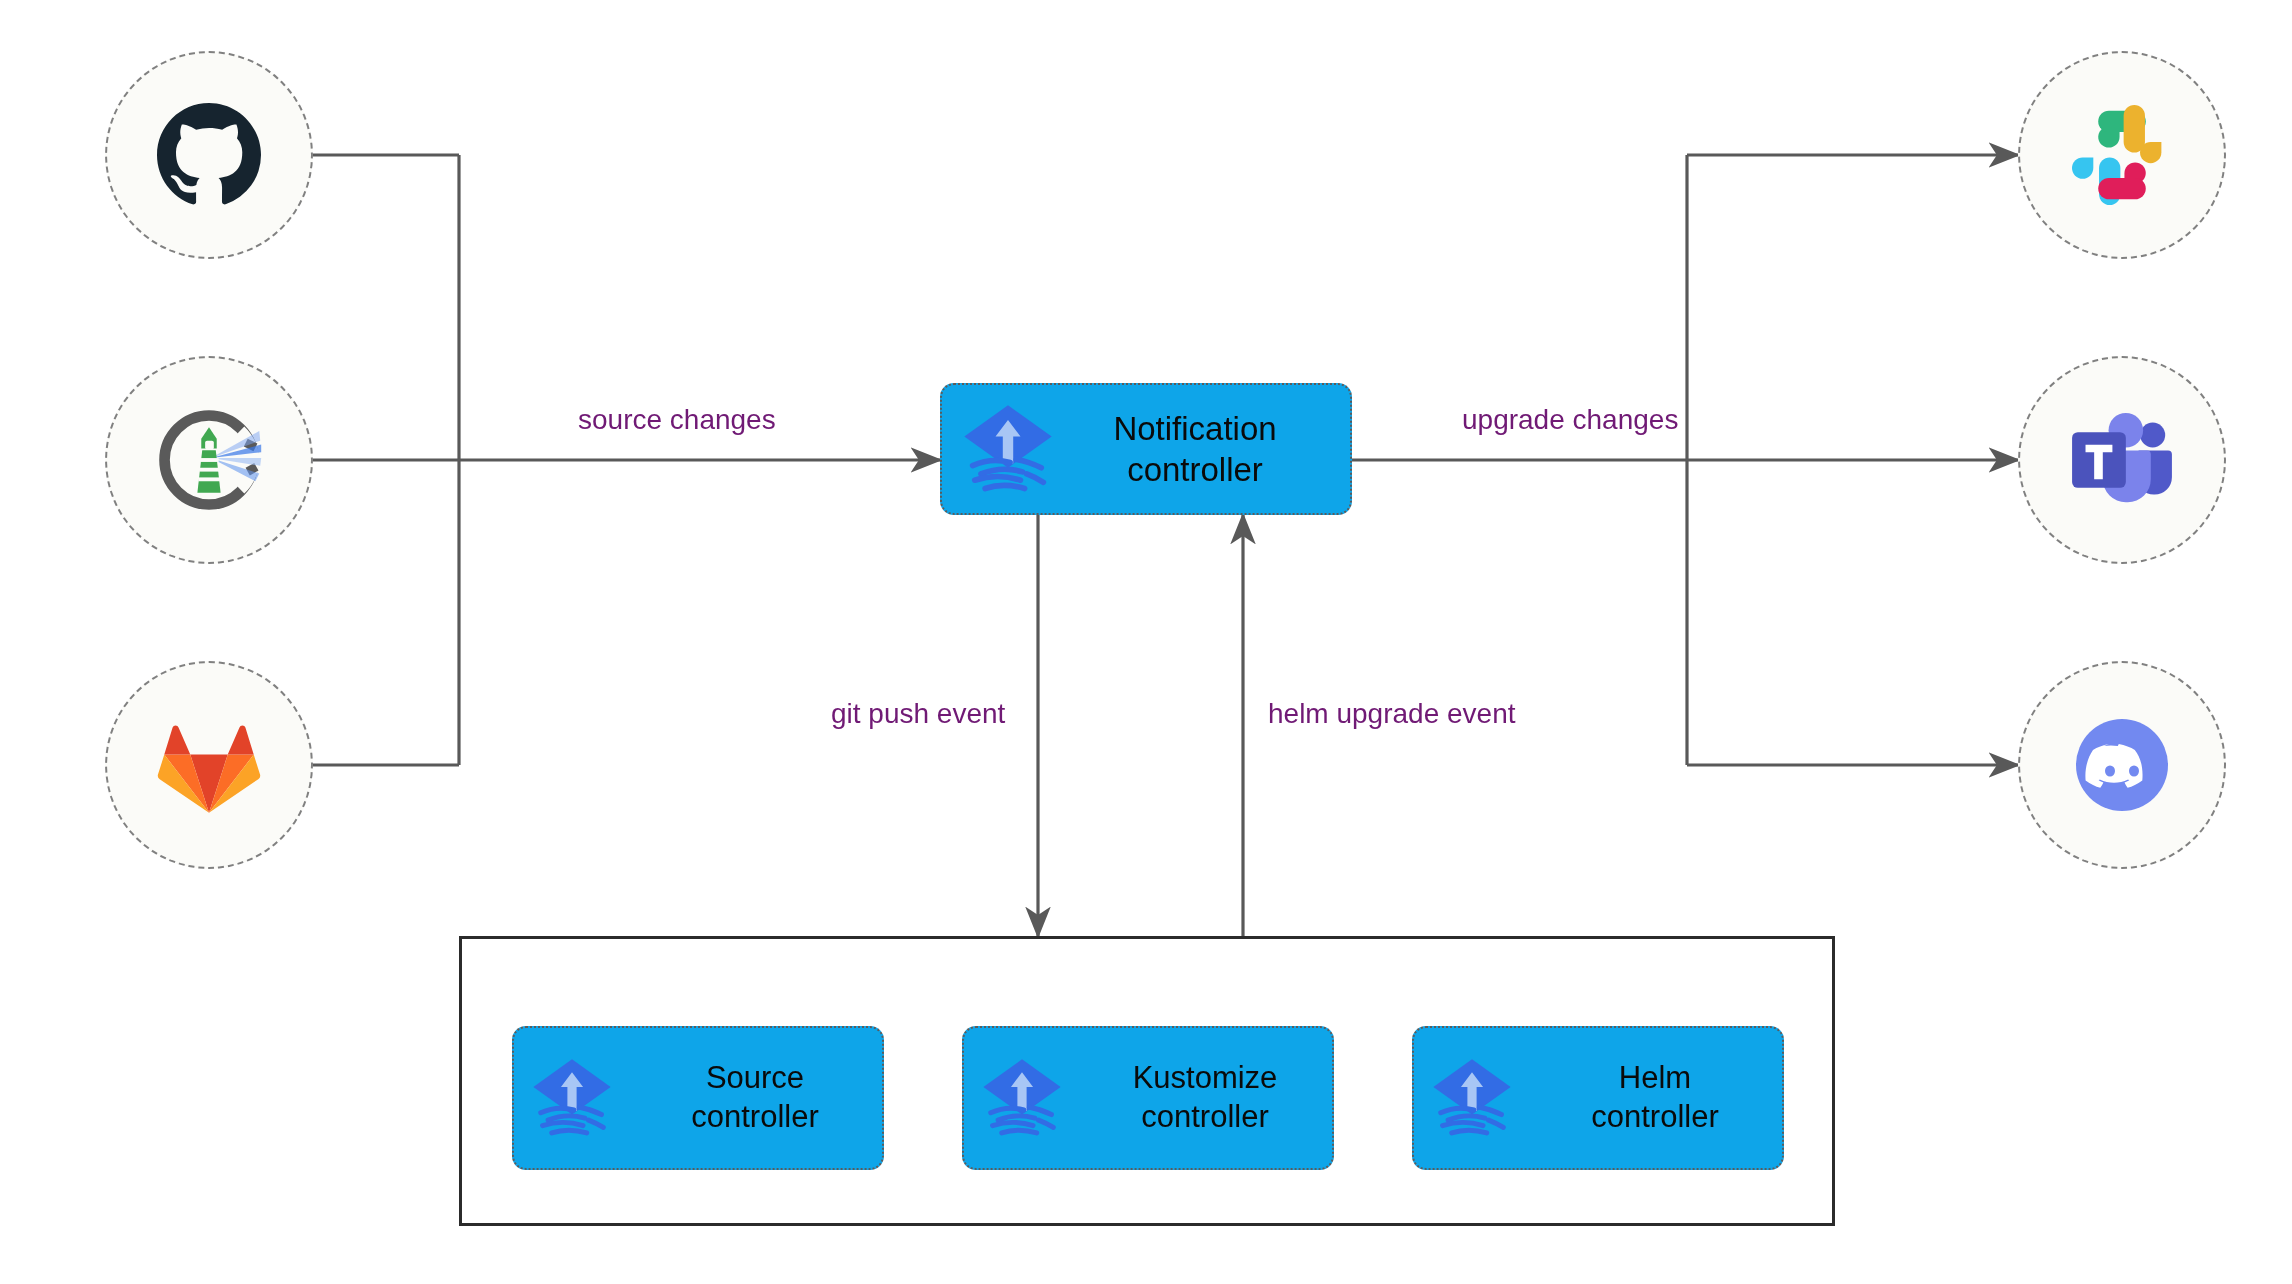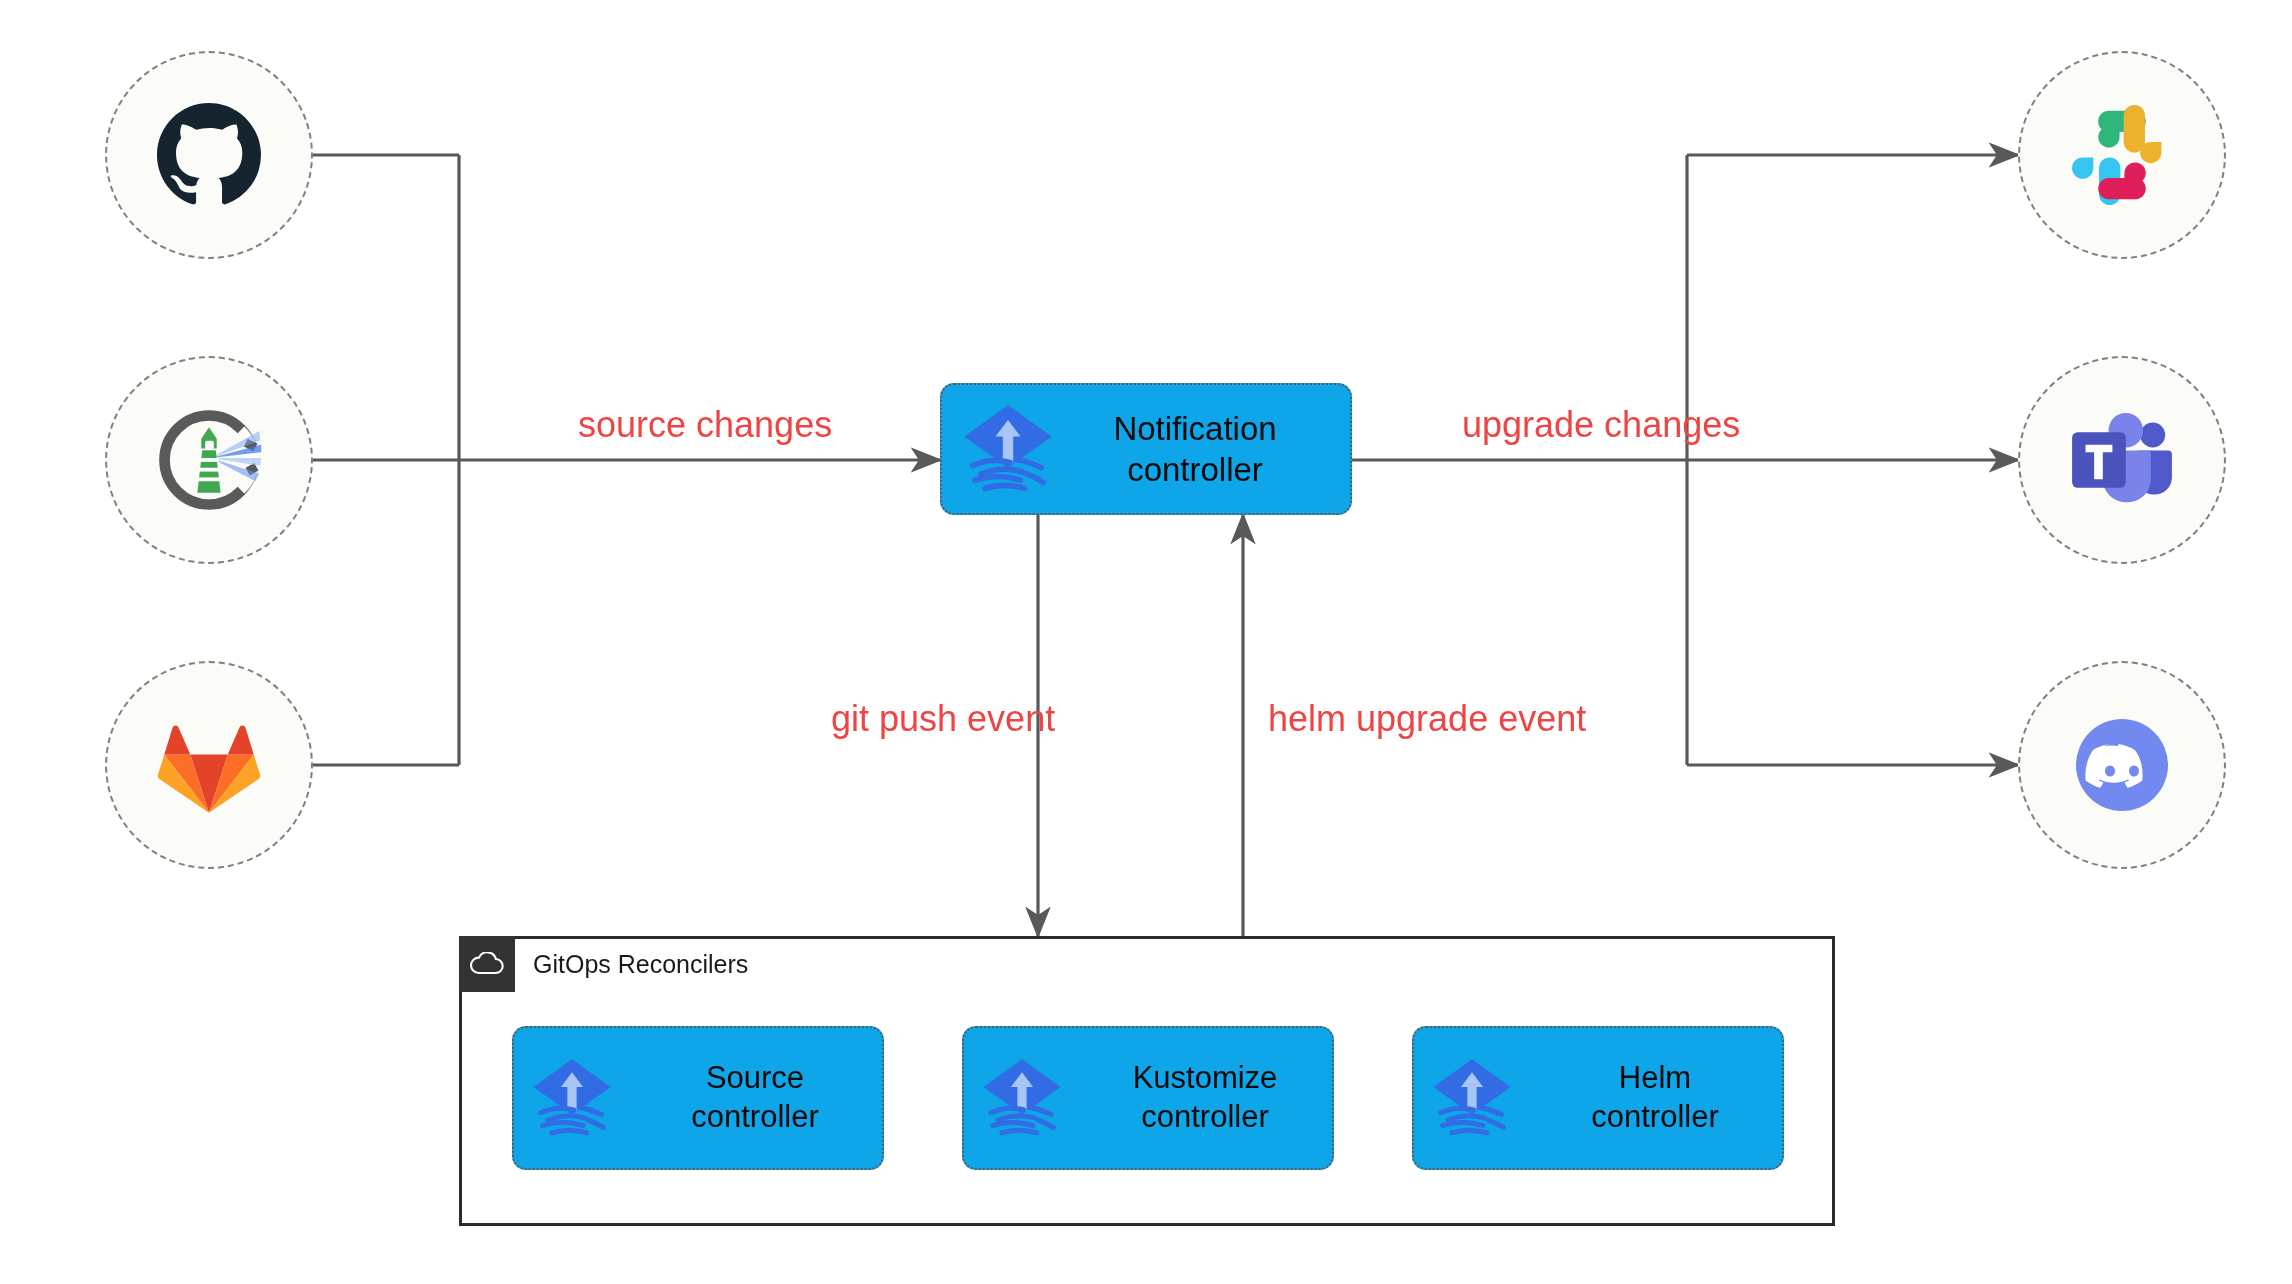--- a/index.html
+++ b/index.html
@@ -38,21 +38,21 @@
   
   #gitops-container{
     position:absolute;left:459px;top:936px;width:1376px;height:290px;
     background:#ffffff;border:3px solid #2b2b2b;box-sizing:border-box;
   }
   #gitops-header{position:absolute;left:459px;top:936px;display:flex;align-items:center;height:56px;}
   #gitops-badge{width:56px;height:56px;background:#333333;display:flex;align-items:center;justify-content:center;}
   #gitops-title{margin-left:18px;font-size:25px;color:#1a1a1a;}
 
   
-  .edge-label{position:absolute;font-size:36px;color:#ef4444;white-space:nowrap;}
+  .edge-label{position:absolute;font-size:28px;color:#701a75;white-space:nowrap;}
   #label-source-changes{left:578px;top:404px;}
   #label-cluster-changes{left:1462px;top:404px;}
   #label-git-push{left:800px;top:698px;margin-left:31px;}
   #label-helm-upgrade{left:1268px;top:698px;}
 </style>
 </head>
 <body>
 
 <div id="stage">
 
@@ -202,28 +202,20 @@
                  9.2 4.3 19.2 4.3 28.3 0 .4.3.8.6 1.2.9-1.5.9-3.1 1.7-4.8 2.3
                  .9 1.8 1.9 3.6 3.1 5.2 4.8-1.4 9.7-3.7 14.7-7.4 1.2-13.2-2.1-24-7.5-30.5
                  -4-2.6-10-5-16-6l-1 2a56 56 0 0 0-14 0z" fill="#ffffff"></path>
         <ellipse cx="42" cy="60" rx="5" ry="5.6" fill="#7289f0"></ellipse>
         <ellipse cx="66" cy="60" rx="5" ry="5.6" fill="#7289f0"></ellipse>
       </svg>
     </span>
   </div>
 
   <div id="gitops-container"></div>
-  <div id="gitops-header">
-    <span id="gitops-badge">
-      <svg width="34" height="24" viewBox="0 0 34 24">
-        <path d="M8.5 21h17a7 7 0 0 0 .4-14A9 9 0 0 0 9 5.6 6.6 6.6 0 0 0 8.5 21z" fill="none" stroke="#ffffff" stroke-width="2.1"></path>
-      </svg>
-    </span>
-    <span id="gitops-title">GitOps Reconcilers</span>
-  </div>
 
   <div class="ctrl-box small-ctrl" id="source-controller">
     <span class="ctrl-icon">
       <svg width="92" height="92" viewBox="0 0 100 100">
         <path d="M50 8 L92 38 L50 68 L8 38 Z" fill="#326ce5"></path>
         <path d="M50 22 L62 38 L55 38 L55 64 L45 64 L45 38 L38 38 Z" fill="#a8c6f5"></path>
         <g stroke="#326ce5" stroke-width="5.4" fill="none" stroke-linecap="round">
           <path d="M16 66 Q34 58 52 63"></path>
           <path d="M24 74 Q44 66 64 72"></path>
           <path d="M18 80 Q40 73 62 80"></path>

